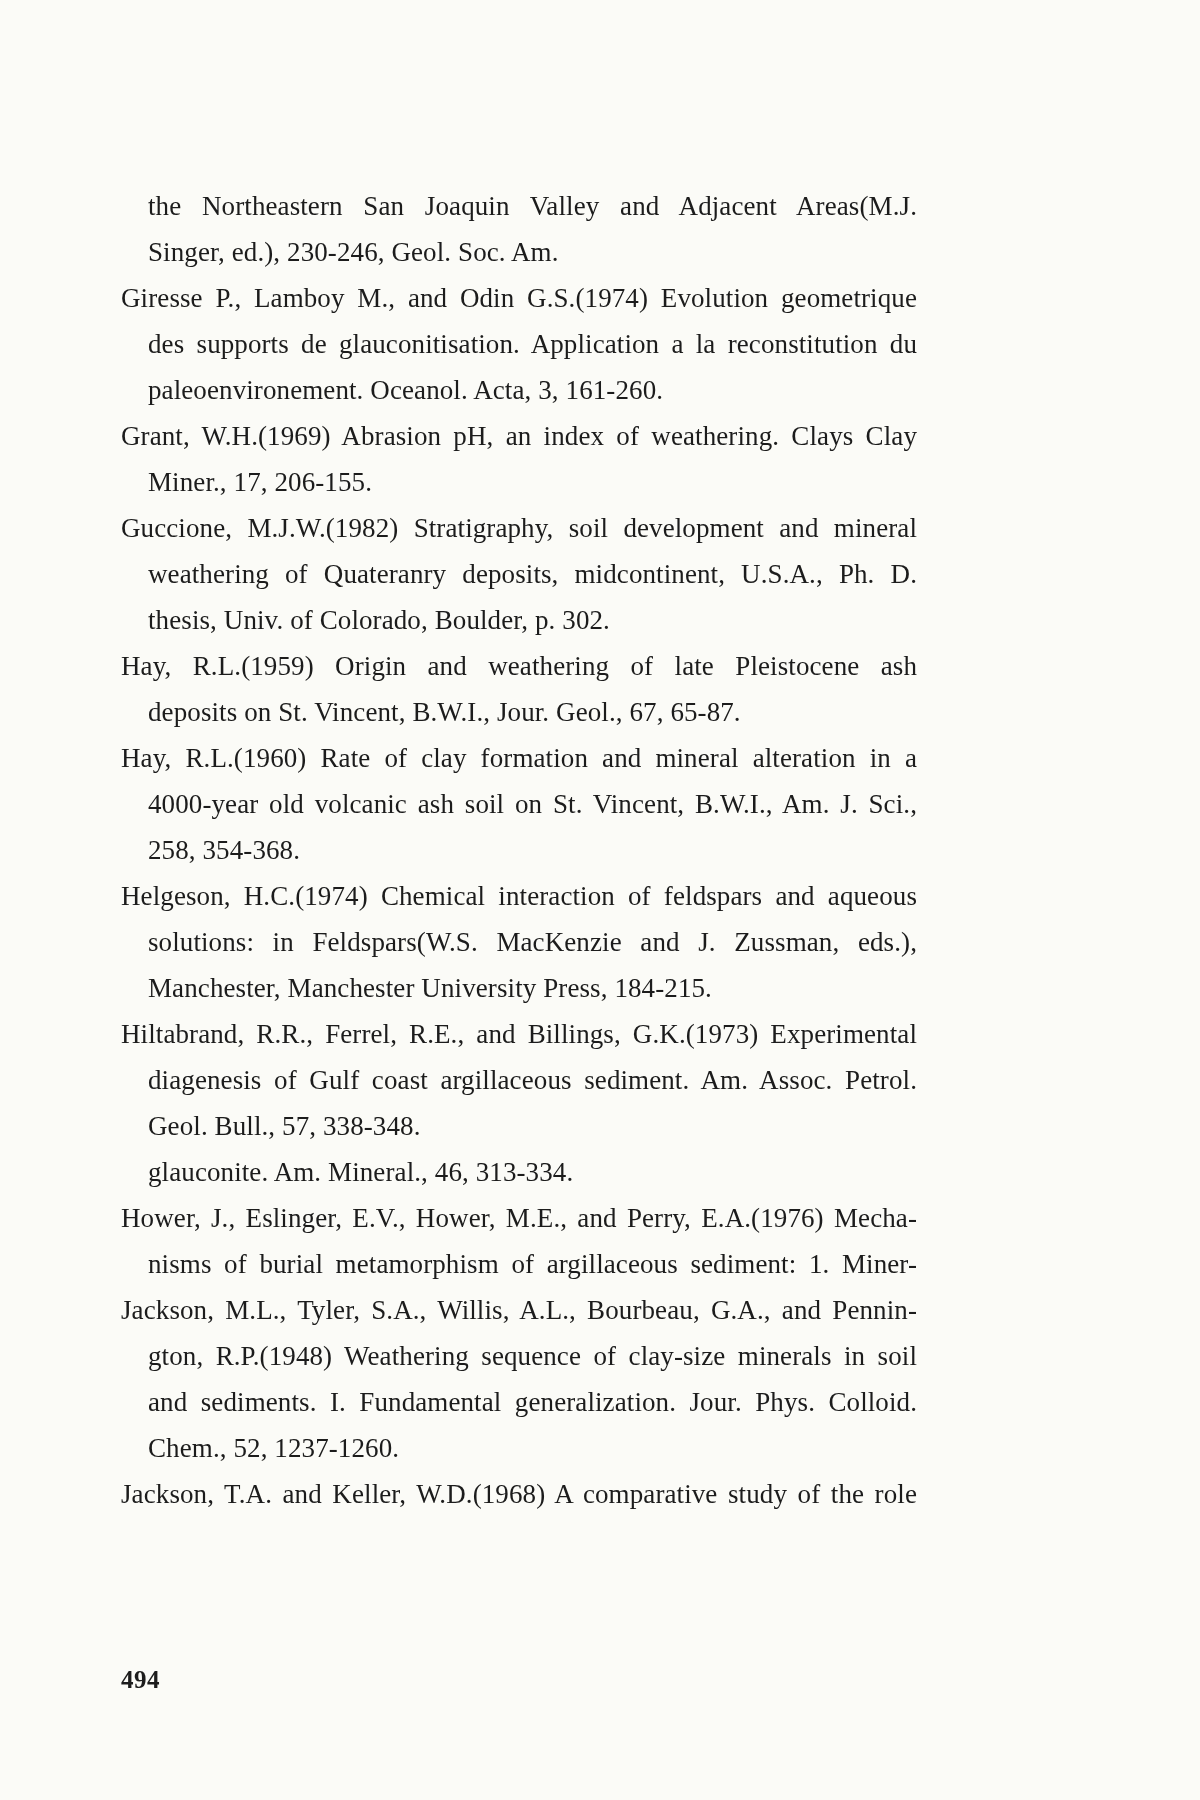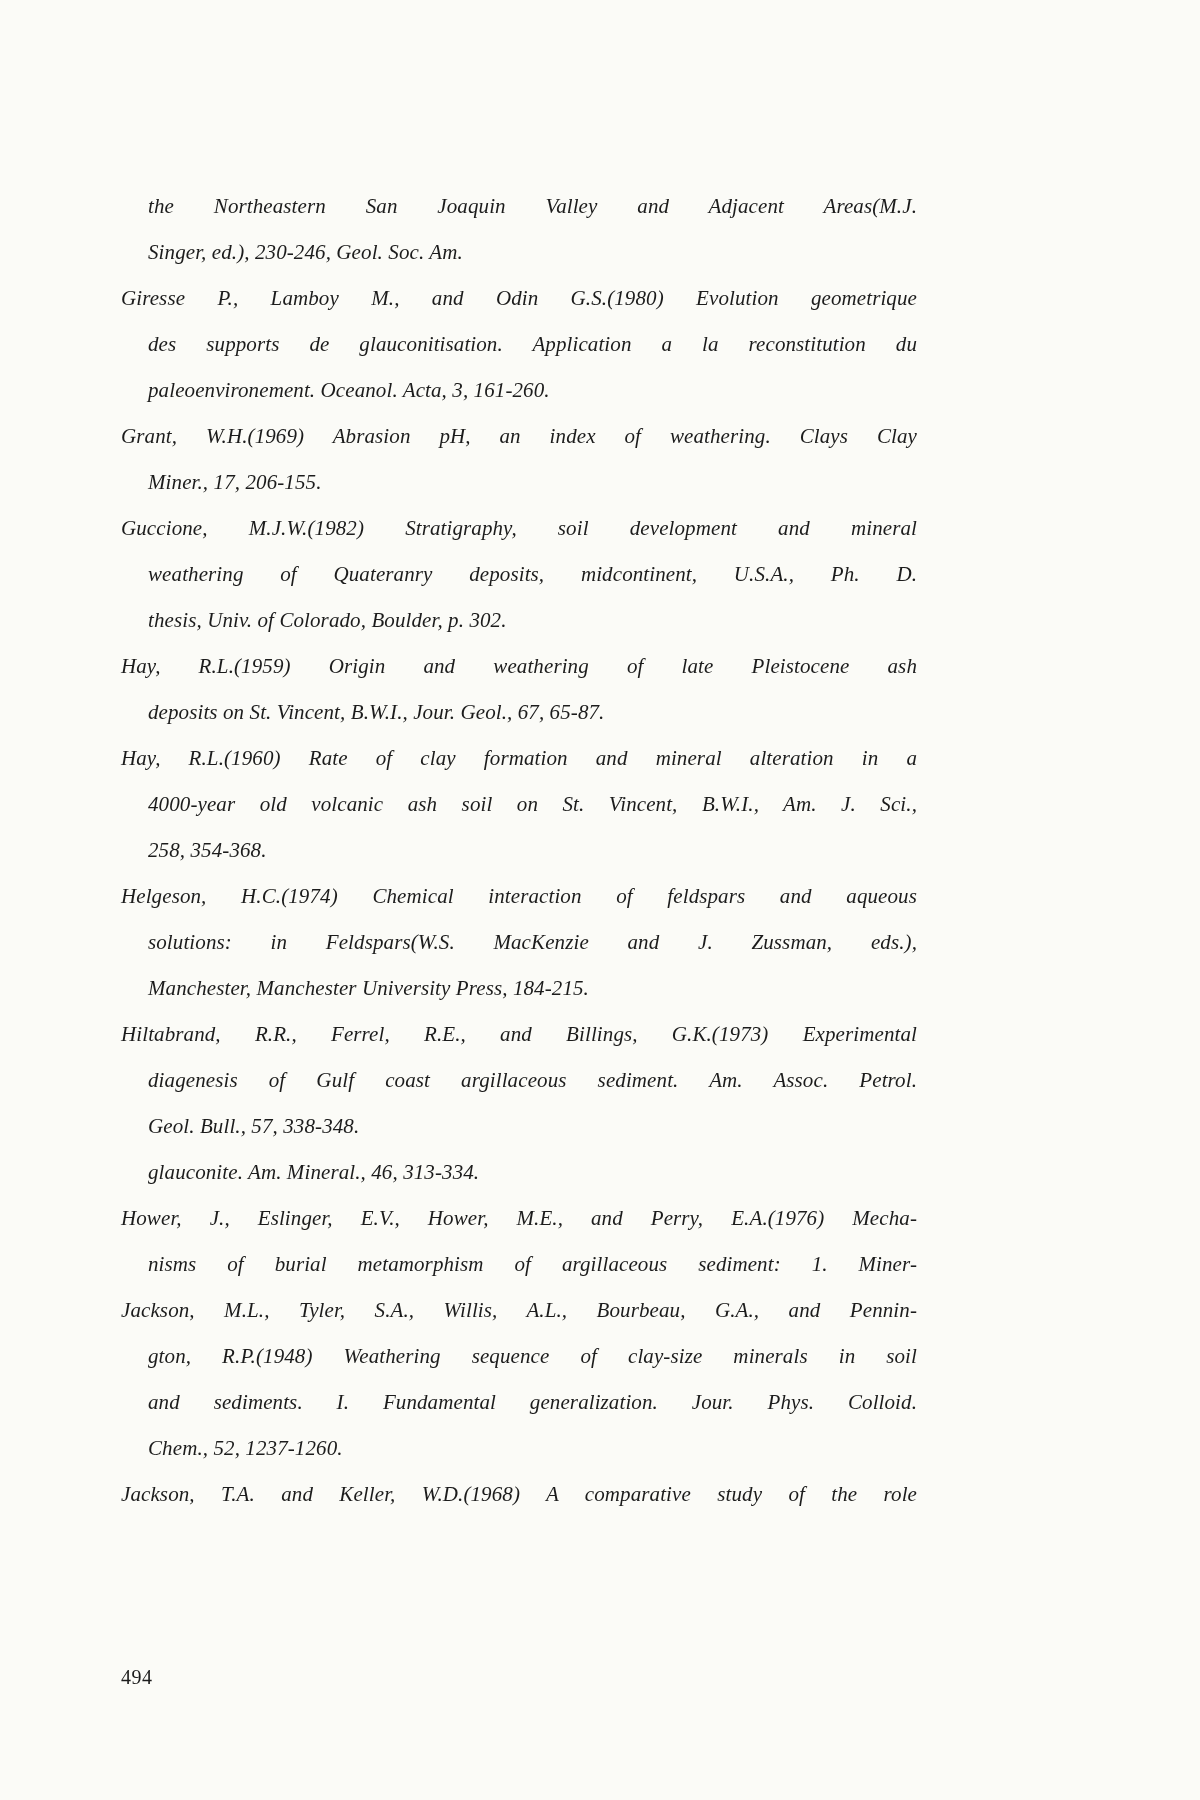--- a/index.html
+++ b/index.html
@@ -19,60 +19,59 @@
     background:var(--paper);
     color:var(--ink);
     font-family:"Liberation Serif","DejaVu Serif",serif;
     overflow:hidden;
   }
   .textblock{
     position:absolute;
     left:121px;
     top:183px;
     width:796px;
-    font-size:21px;
+    font-size:27px;
     line-height:46px;
     letter-spacing:0.1px;
-    font-style:italic;
   }
   .ref{
     margin:0;
     padding:0;
   }
   .line{
     text-align:justify;
     text-align-last:justify;
     white-space:normal;
   }
   .line-final{
     text-align-last:left;
   }
   .line-indent{
     padding-left:27px;
   }
   .page-number{
     position:absolute;
     left:121px;
     top:1666px;
-    font-size:20px;
-    font-weight:400;
+    font-size:25px;
+    font-weight:700;
     letter-spacing:0.5px;
   }
 </style>
 </head>
 <body>
 
 <div class="page">
   <div class="textblock">
       <div class="ref">
         <div class="line line-indent">the Northeastern San Joaquin Valley and Adjacent Areas(M.J.</div>
         <div class="line line-final line-indent">Singer, ed.), 230-246, Geol. Soc. Am.</div>
       </div>
       <div class="ref">
-        <div class="line">Giresse P., Lamboy M., and Odin G.S.(1980) Evolution geometrique</div>
+        <div class="line">Giresse P., Lamboy M., and Odin G.S.(1974) Evolution geometrique</div>
         <div class="line line-indent">des supports de glauconitisation. Application a la reconstitution du</div>
         <div class="line line-final line-indent">paleoenvironement. Oceanol. Acta, 3, 161-260.</div>
       </div>
       <div class="ref">
         <div class="line">Grant, W.H.(1969) Abrasion pH, an index of weathering. Clays Clay</div>
         <div class="line line-final line-indent">Miner., 17, 206-155.</div>
       </div>
       <div class="ref">
         <div class="line">Guccione, M.J.W.(1982) Stratigraphy, soil development and mineral</div>
         <div class="line line-indent">weathering of Quateranry deposits, midcontinent, U.S.A., Ph. D.</div>

